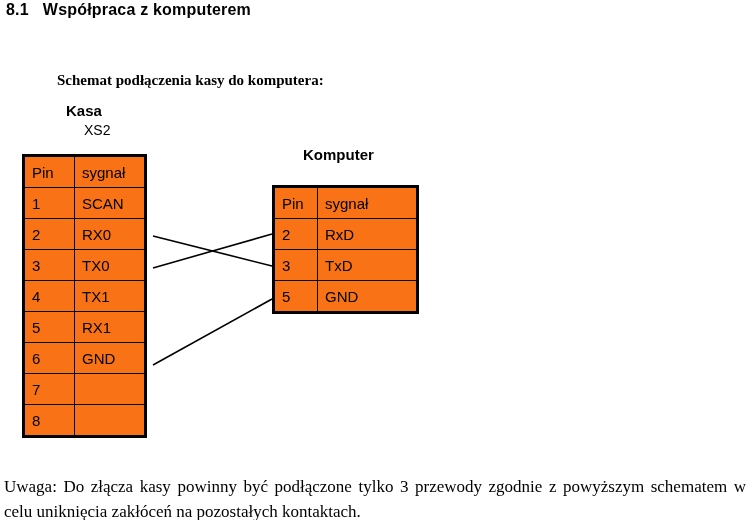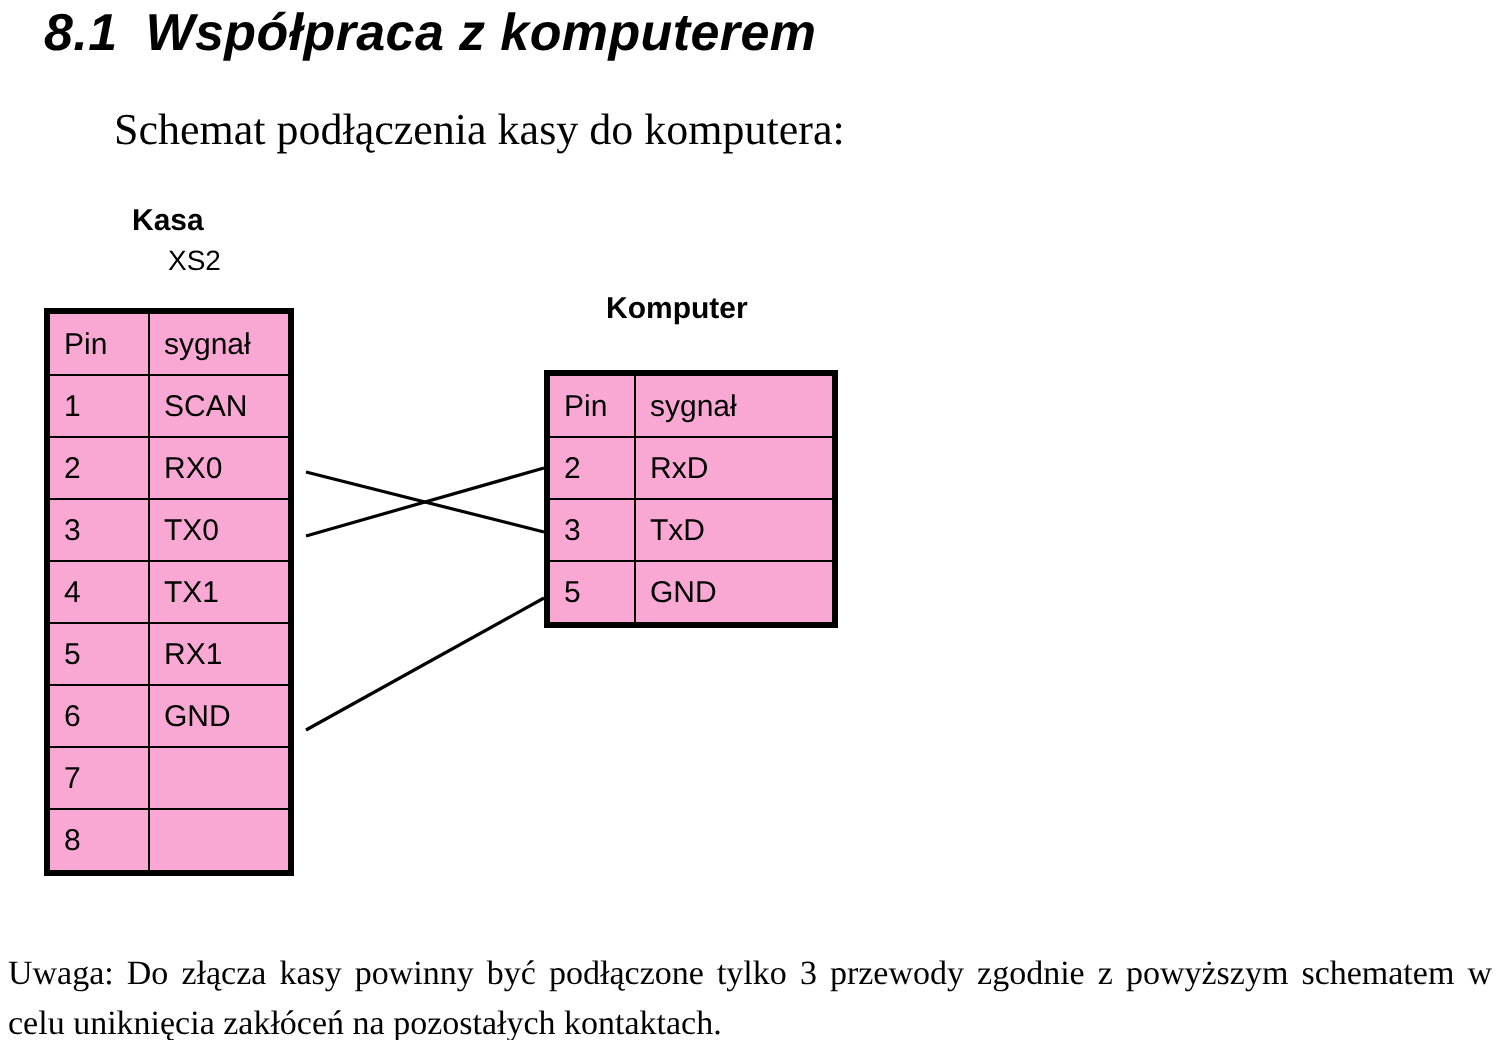--- a/index.html
+++ b/index.html
@@ -12,41 +12,41 @@
     height: 520px;
     position: relative;
     overflow: hidden;
     font-family: "Liberation Sans", sans-serif;
     color: #000000;
   }
 
   
   #section-heading {
     position: absolute;
-    left: 22px;
+    left: 6px;
     top: 1px;
     font-family: "Liberation Sans", sans-serif;
     font-weight: bold;
-    font-style: italic;
-    font-size: 26px;
+    font-size: 16px;
     letter-spacing: 0.2px;
     white-space: nowrap;
   }
   #section-heading .num {
     margin-right: 14px;
   }
 
   
   #intro-text {
     position: absolute;
     left: 57px;
-    top: 52px;
+    top: 72px;
     font-family: "Liberation Serif", serif;
-    font-size: 22px;
-    white-space: nowrap;
+    font-size: 15px;
+    white-space: nowrap;
+    font-weight: bold;
   }
 
   
   #diagram {
     position: absolute;
     left: 0;
     top: 0;
     width: 752px;
     height: 436px;
     border-radius: 17px;
@@ -69,21 +69,21 @@
   }
   #kasa-caption   { left: 66px; top: 102px; }
   #kasa-subcaption{ left: 84px; top: 122px; }
   #komputer-caption { left: 303px; top: 146px; text-align: center; }
 
   
   .pin-table {
     position: absolute;
     border-collapse: collapse;
     border: 3px solid #000000;
-    background: #f9a8d4;
+    background: #f97316;
     font-family: "Liberation Sans", sans-serif;
     font-size: 15px;
     table-layout: fixed;
   }
   .pin-table td {
     border: 1px solid #000000;
     padding: 0 0 0 7px;
     height: 30px;
     vertical-align: middle;
     white-space: nowrap;

